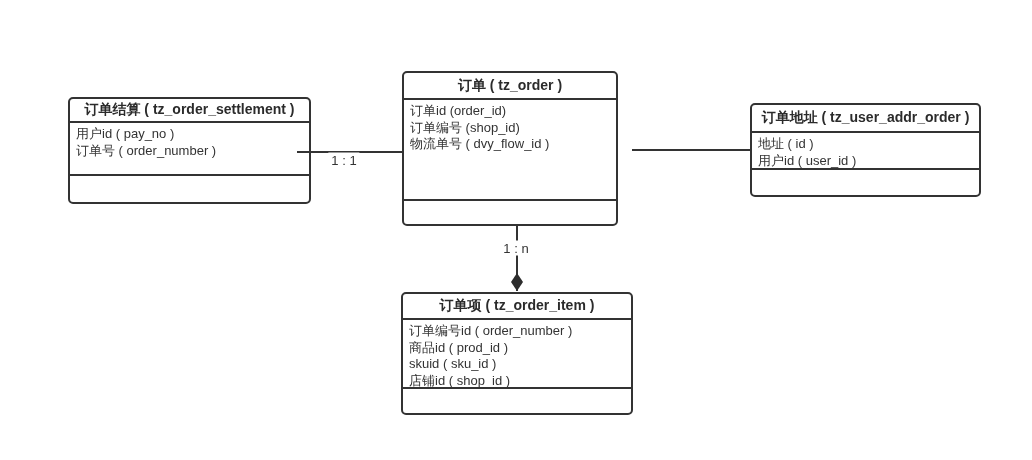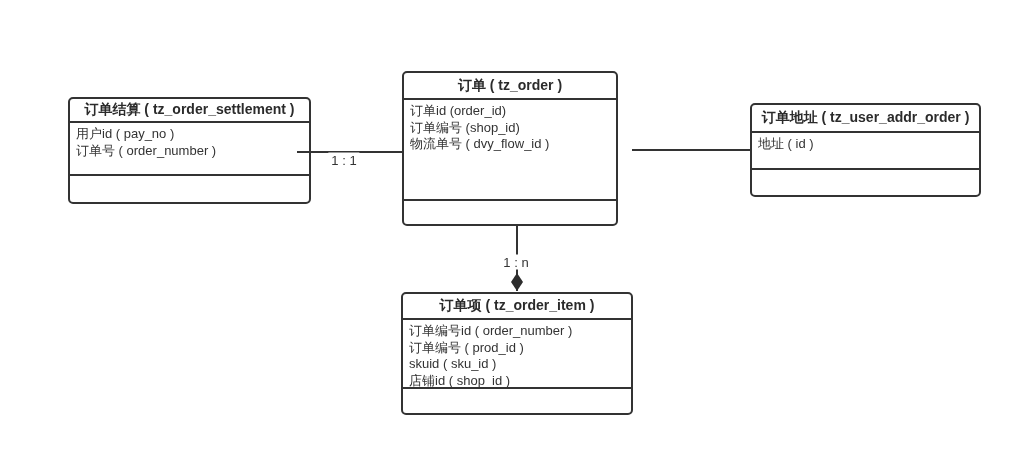--- a/index.html
+++ b/index.html
@@ -66,21 +66,21 @@
   .conn-label {
     position: absolute;
     background: #ffffff;
     font-size: 13px;
     color: #333333;
     padding: 0 3px;
     transform: translate(-50%, -50%);
     white-space: nowrap;
   }
   .label-a { left: 344px; top: 140px; margin-top: 20px; }
-  .label-c { left: 516px; top: 262px; text-align: center; }
+  .label-c { left: 516px; top: 248px; text-align: center; }
   .diamond {
     position: absolute;
     left: 511px; top: 273px;
     width: 12px; height: 18px;
     background: #2d2d2d;
     -webkit-clip-path: polygon(50% 0, 100% 50%, 50% 100%, 0 50%);
     clip-path: polygon(50% 0, 100% 50%, 50% 100%, 0 50%);
   }
 </style>
 </head>
@@ -102,29 +102,30 @@
     <div class="field">订单编号 (shop_id)</div>
     <div class="field">物流单号 ( dvy_flow_id )</div>
   </div>
   <div class="entity-footer"></div>
 </div>
 
 <div class="entity e-addr">
   <div class="entity-title">订单地址 ( tz_user_addr_order )</div>
   <div class="entity-fields">
     <div class="field">地址 ( id )</div>
+    <div class="field">用户id ( user_id )</div>
   </div>
   <div class="entity-footer"></div>
 </div>
 
 <div class="entity e-item">
   <div class="entity-title">订单项 ( tz_order_item )</div>
   <div class="entity-fields">
     <div class="field">订单编号id ( order_number )</div>
-    <div class="field">订单编号 ( prod_id )</div>
+    <div class="field">商品id ( prod_id )</div>
     <div class="field">skuid ( sku_id )</div>
     <div class="field">店铺id ( shop_id )</div>
   </div>
   <div class="entity-footer"></div>
 </div>
 
 <div class="conn-h conn-a"></div>
 <div class="conn-label label-a">1 : 1</div>
 
 <div class="conn-h conn-b"></div>

